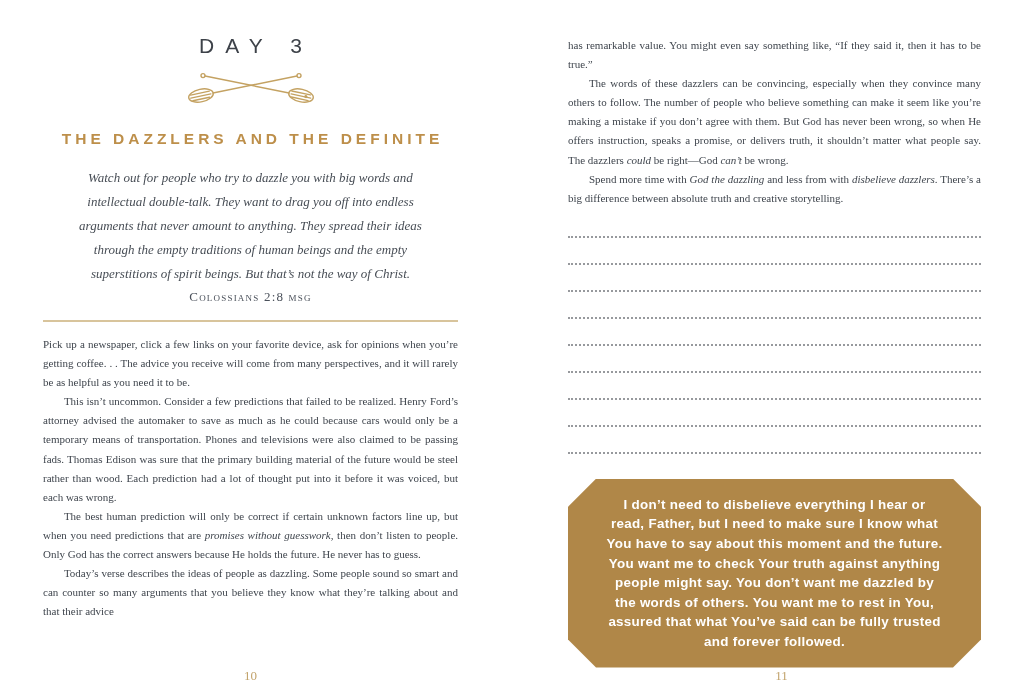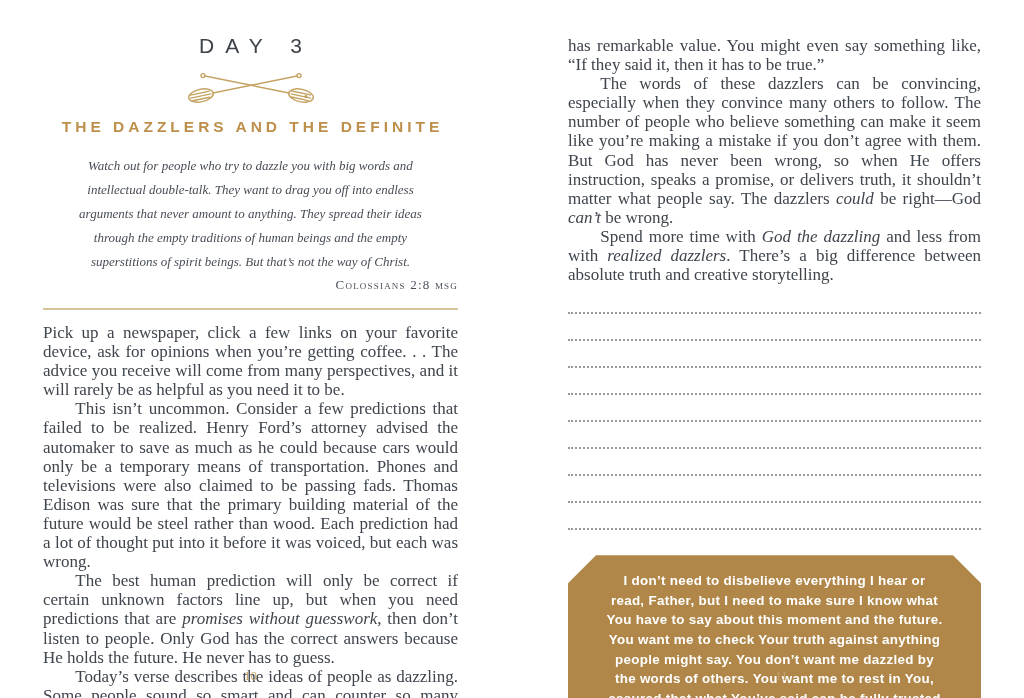--- a/index.html
+++ b/index.html
@@ -26,40 +26,40 @@
 
   
   .day-label{
     text-align:center;
     font-family:"Liberation Sans", sans-serif;
     font-size:21px;font-weight:500;letter-spacing:11px;
     color:var(--day-ink);text-indent:11px;
   }
   .oars{width:128px;margin:8px auto 0;display:block;}
   .chapter-title{
-    margin:10px 0 0;text-align:center;
+    margin:22px 0 0;text-align:center;
     font-family:"Liberation Sans", sans-serif;
     font-size:15.5px;font-weight:bold;letter-spacing:4px;
     color:var(--title-gold);text-indent:4px;white-space:nowrap;
   }
   .verse{
     margin:18px auto 0;width:372px;text-align:center;
     font-style:italic;font-size:13px;line-height:24px;color:#474d55;
   }
   .verse-ref{
-    margin-top:3px;text-align:right;
+    margin-top:3px;text-align:center;
     font-variant:small-caps;font-size:13px;letter-spacing:1.2px;color:#4a505a;
   }
   .rule{
     border:none;border-top:2px solid var(--rule-tan);
     margin:15px 0 0;width:100%;
   }
 
   
-  .body-text{margin-top:13px;font-size:17px;line-height:19.1px;text-align:justify;}
+  .body-text{margin-top:13px;font-size:11px;line-height:19.1px;text-align:justify;}
   .body-text p{margin:0;}
   .body-text p.indent{text-indent:1.9em;}
   .body-text em{font-style:italic;}
 
   
   .journal-lines{margin-top:3px;}
   .journal-line{height:25px;border-bottom:2px dotted var(--dot-gray);}
 
   
   .prayer-box{
@@ -129,21 +129,21 @@
         <p class="indent"><span>Today’s verse describes the ideas of people as dazzling. Some people sound so smart and can counter so many arguments that you believe they know what they’re talking about and that their advice</span></p>
       </div>
 
     <div class="page-number">10</div>
   </div>
 
   <div class="page page-right">
     <div class="body-text" style="margin-top:0">
         <p class=""><span>has remarkable value. You might even say something like, “If they said it, then it has to be true.”</span></p>
         <p class="indent"><span>The words of these dazzlers can be convincing, especially when they convince many others to follow. The number of people who believe something can make it seem like you’re making a mistake if you don’t agree with them. But God has never been wrong, so when He offers instruction, speaks a promise, or delivers truth, it shouldn’t matter what people say. The dazzlers </span><em>could</em><span> be right—God </span><em>can’t</em><span> be wrong.</span></p>
-        <p class="indent"><span>Spend more time with </span><em>God the dazzling</em><span> and less from with </span><em>realized dazzlers</em><span>. There’s a big difference between absolute truth and creative storytelling.</span></p>
+        <p class="indent"><span>Spend more time with </span><em>God the dazzling</em><span> and less from with </span><em>disbelieve dazzlers</em><span>. There’s a big difference between absolute truth and creative storytelling.</span></p>
       </div>
 
     <div class="journal-lines">
         <div class="journal-line"></div>
         <div class="journal-line"></div>
         <div class="journal-line"></div>
         <div class="journal-line"></div>
         <div class="journal-line"></div>
         <div class="journal-line"></div>
         <div class="journal-line"></div>

